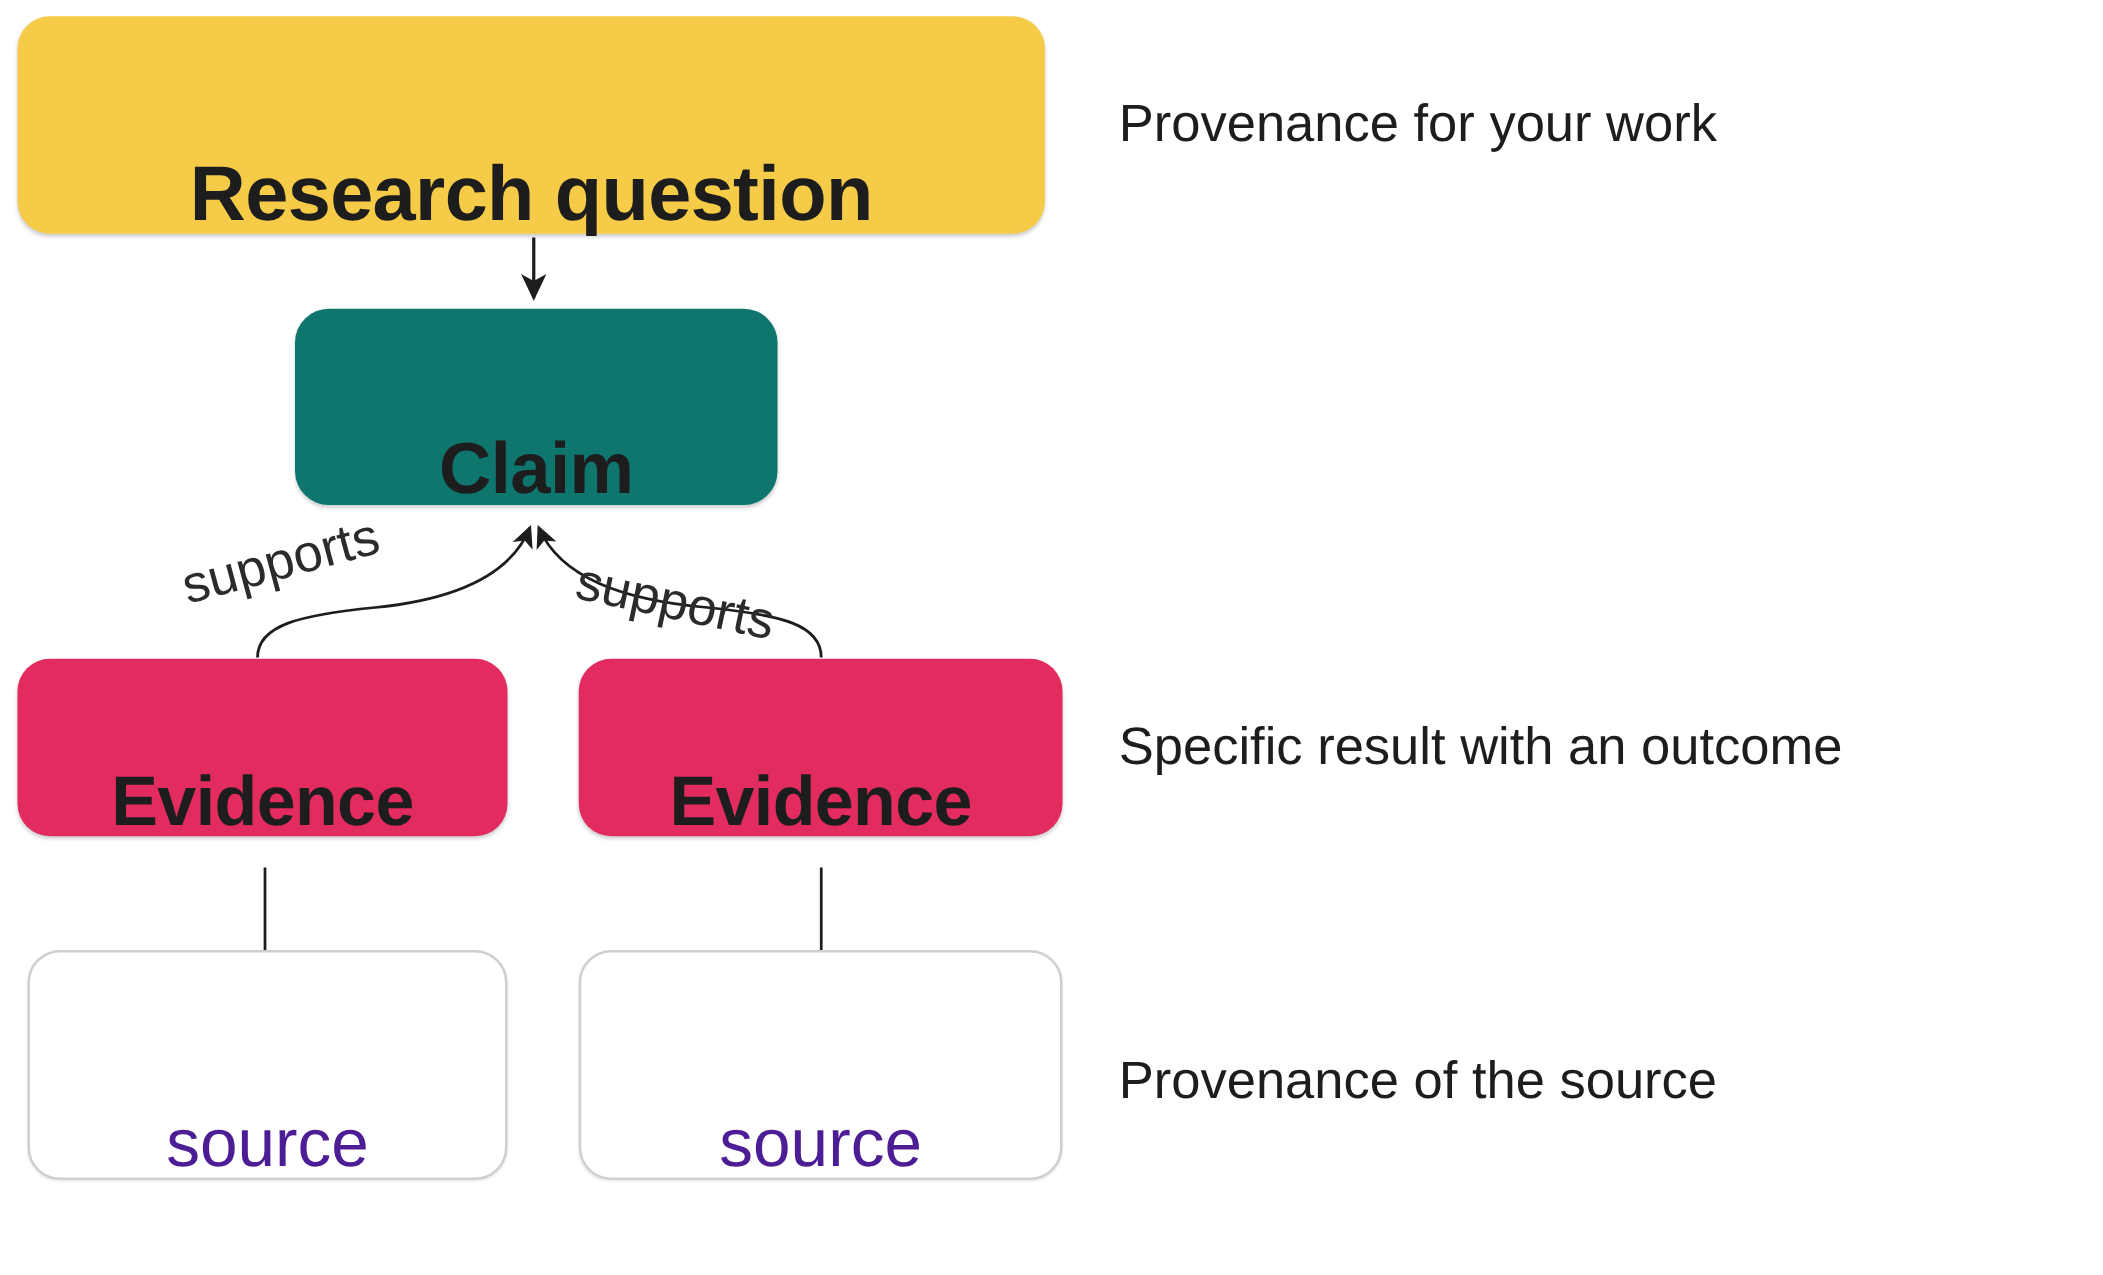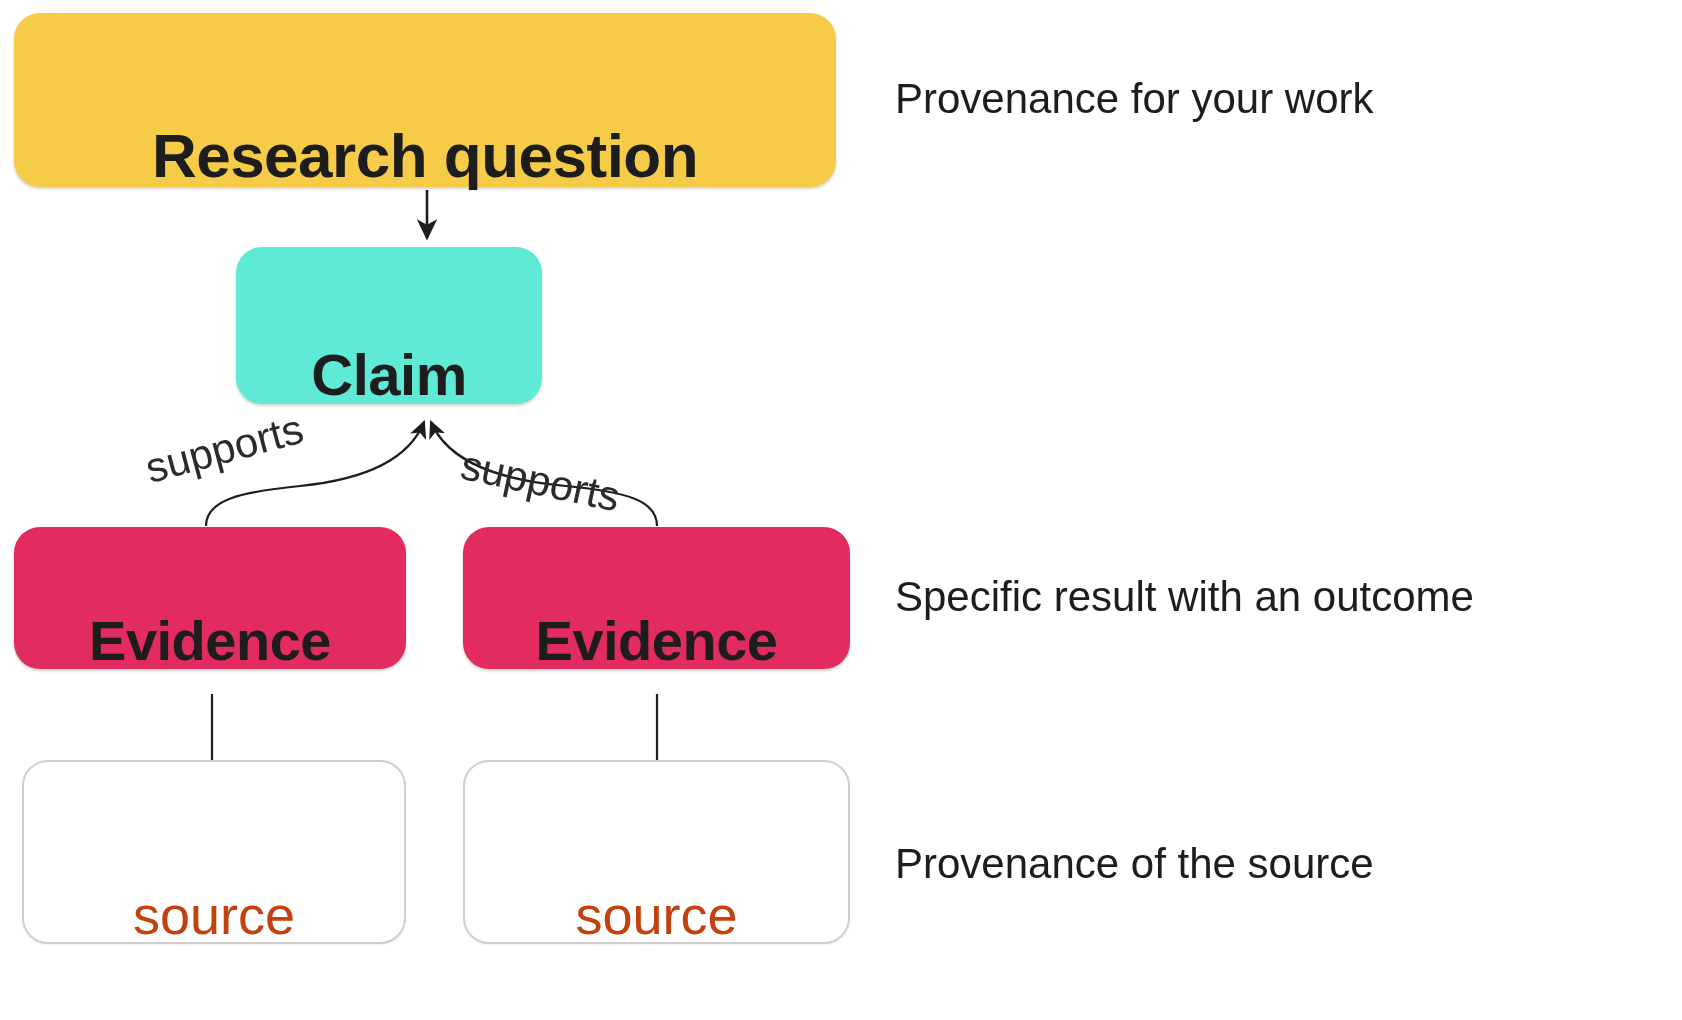--- a/index.html
+++ b/index.html
@@ -49,23 +49,24 @@
   #node-research .node-label {
     font-size: 62px;
     font-weight: bold;
     letter-spacing: -0.5px;
   }
 
   
   #node-claim {
     left: 236px;
     top: 247px;
-    width: 306px;
+    width: 386px;
     height: 157px;
-    background: #5eead4;
+    background: #0f766e;
+    border-radius: 27px;
   }
   #node-claim .node-label {
     font-size: 58px;
     font-weight: bold;
     letter-spacing: -0.5px;
   }
 
   
   .node-evidence {
     top: 527px;
@@ -86,21 +87,21 @@
     height: 184px;
     background: #ffffff;
     border: 2px solid #cfcfcf;
     box-shadow: 0 1px 2px rgba(0,0,0,0.07);
   }
   #node-source-1 { left: 22px; width: 384px; }
   #node-source-2 { left: 463px; width: 387px; }
   .node-source .node-label {
     font-size: 54px;
     font-weight: normal;
-    color: #c2410c;
+    color: #4c1d95;
   }
 
   
   .edge-label {
     position: absolute;
     font-size: 42px;
     color: #2b2b2b;
     white-space: nowrap;
     line-height: 1;
   }

